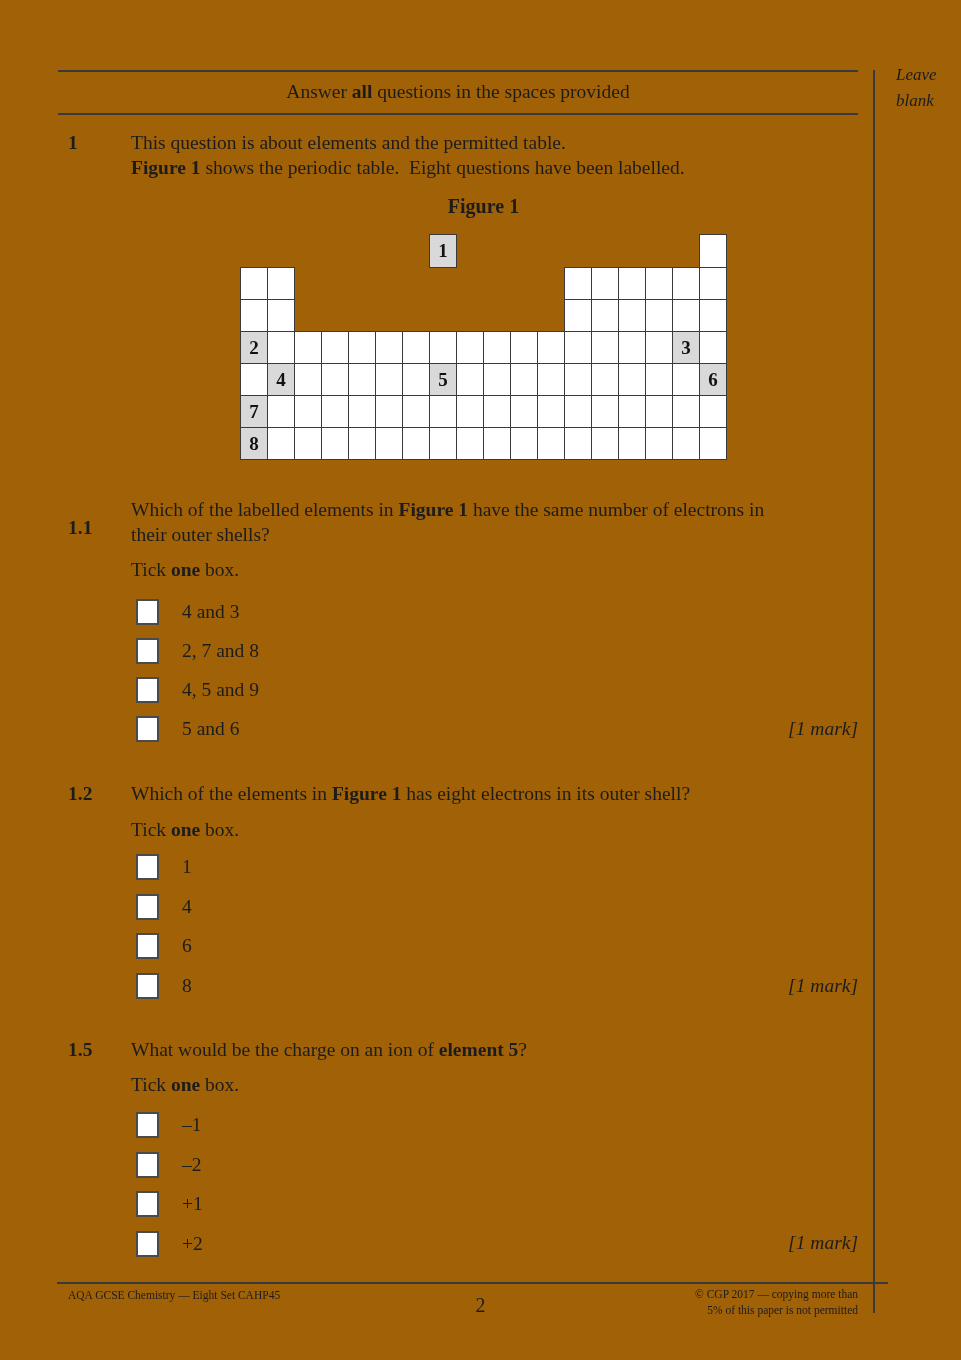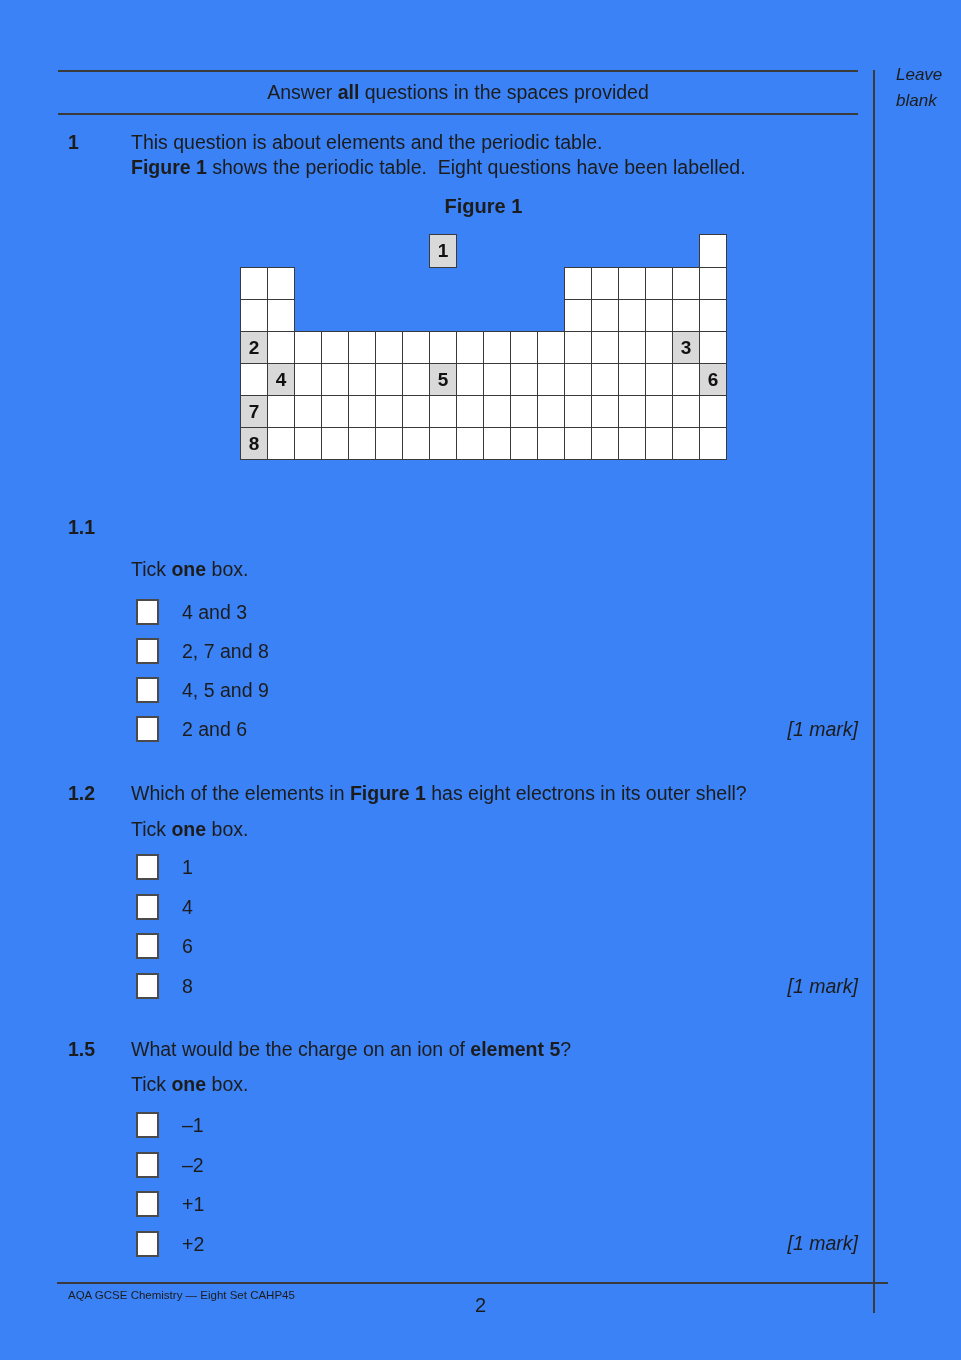--- a/index.html
+++ b/index.html
@@ -1,18 +1,18 @@
 <!DOCTYPE html>
 <html><head>
 <meta charset="utf-8">
 <style>
   html,body{margin:0;padding:0;background:#fff;}
   .page{
-    position:relative; width:961px; height:1360px; background:#3b82f6;
-    font-family:Liberation Sans, sans-serif; color:#1c1c1c; font-size:19.5px;
+    position:relative; width:961px; height:1360px; background:#a16207;
+    font-family:Liberation Serif, serif; color:#1c1c1c; font-size:19.5px;
     overflow:hidden;
   }
   .hrule{position:absolute; left:58px; width:800px; height:2px; background:#3a3a3a;}
   .vrule{position:absolute; left:873px; top:70px; width:2px; height:1243px; background:#3a3a3a;}
   .header-instruction{position:absolute; left:58px; top:81px; width:800px; text-align:center;}
   .leave-blank{position:absolute; left:896px; top:62px; font-style:italic; font-size:17px; line-height:26px;}
   .qnum{position:absolute; left:68px; font-weight:bold; line-height:25px;}
   .qtext{position:absolute; left:131px; width:726px; line-height:25px;}
   .rich div{white-space:pre-wrap;}
   .rich .b{font-weight:bold;}
@@ -45,21 +45,21 @@
   <div class="hrule" style="top:113px"></div>
 
   <div class="vrule"></div>
   <div class="leave-blank">
     <div>Leave</div>
     <div>blank</div>
   </div>
 
   <div class="qnum" style="top:130px">1</div>
   <div class="qtext rich" style="top:130px">
-      <div><span>This question is about elements and the periodic table.</span></div>
+      <div><span>This question is about elements and the permitted table.</span></div>
       <div><span class="b">Figure 1</span><span> shows the periodic table.  Eight questions have been labelled.</span></div>
     </div>
 
   <div class="fig-title">Figure 1</div>
   <div class="ptable" id="ptable">
       <div class="pcell shaded" style="left: 189px; top: 0px; width: 28px; height: 34px;">
         <span>1</span>
       </div>
       <div class="pcell" style="left: 459px; top: 0px; width: 28px; height: 34px;"></div>
       <div class="pcell" style="left: 0px; top: 33px; width: 28px; height: 33px;"></div>
@@ -160,39 +160,43 @@
       <div class="pcell" style="left: 297px; top: 193px; width: 28px; height: 33px;"></div>
       <div class="pcell" style="left: 324px; top: 193px; width: 28px; height: 33px;"></div>
       <div class="pcell" style="left: 351px; top: 193px; width: 28px; height: 33px;"></div>
       <div class="pcell" style="left: 378px; top: 193px; width: 28px; height: 33px;"></div>
       <div class="pcell" style="left: 405px; top: 193px; width: 28px; height: 33px;"></div>
       <div class="pcell" style="left: 432px; top: 193px; width: 28px; height: 33px;"></div>
       <div class="pcell" style="left: 459px; top: 193px; width: 28px; height: 33px;"></div>
     </div>
 
   <div class="qnum" style="top:515px">1.1</div>
+  <div class="qtext rich" style="top:497px">
+      <div><span>Which of the labelled elements in </span><span class="b">Figure 1</span><span> have the same number of electrons in</span></div>
+      <div><span>their outer shells?</span></div>
+    </div>
   <div class="qtext rich" style="top:557px">
       <div><span>Tick </span><span class="b">one</span><span> box.</span></div>
     </div>
   <div class="options" style="top:599px">
     <div class="opt-row" style="top:0px">
       <div class="checkbox"></div>
       <div class="opt-label">4 and 3</div>
     </div>
     <div class="opt-row" style="top:39px">
       <div class="checkbox"></div>
       <div class="opt-label">2, 7 and 8</div>
     </div>
     <div class="opt-row" style="top:78px">
       <div class="checkbox"></div>
       <div class="opt-label">4, 5 and 9</div>
     </div>
     <div class="opt-row" style="top:117px">
       <div class="checkbox"></div>
-      <div class="opt-label">2 and 6</div>
+      <div class="opt-label">5 and 6</div>
     </div>
   </div>
   <div class="mark" style="top:716px">[1 mark]</div>
 
   <div class="qnum" style="top:781px">1.2</div>
   <div class="qtext rich" style="top:781px">
       <div><span>Which of the elements in </span><span class="b">Figure 1</span><span> has eight electrons in its outer shell?</span></div>
     </div>
   <div class="qtext rich" style="top:817px">
       <div><span>Tick </span><span class="b">one</span><span> box.</span></div>
@@ -240,14 +244,18 @@
     <div class="opt-row" style="top:118.5px">
       <div class="checkbox"></div>
       <div class="opt-label">+2</div>
     </div>
   </div>
   <div class="mark" style="top:1230px">[1 mark]</div>
 
   <div class="footer-rule"></div>
   <div class="footer-left">AQA GCSE Chemistry — Eight Set CAHP45</div>
   <div class="page-number">2</div>
+  <div class="footer-right">
+    <div>© CGP 2017 — copying more than</div>
+    <div>5% of this paper is not permitted</div>
+  </div>
 
 </div>
 
 </body></html>

